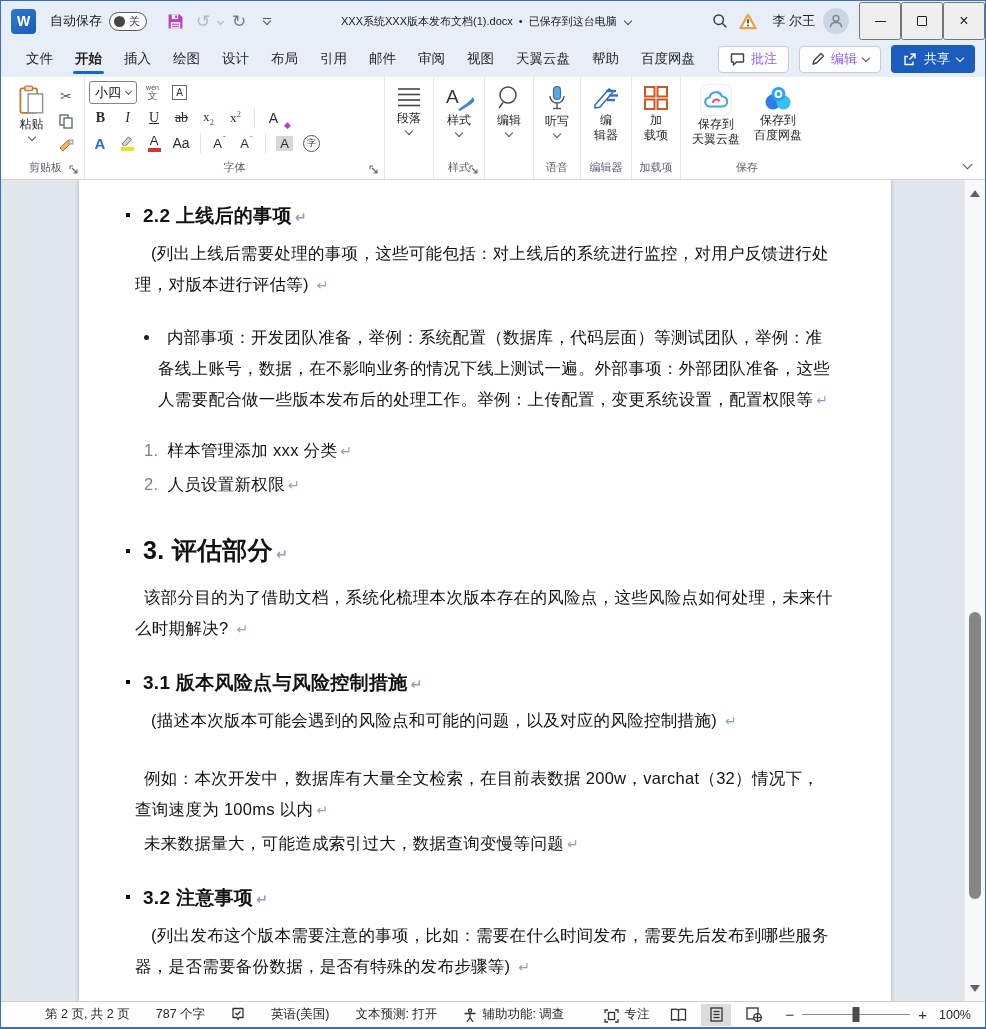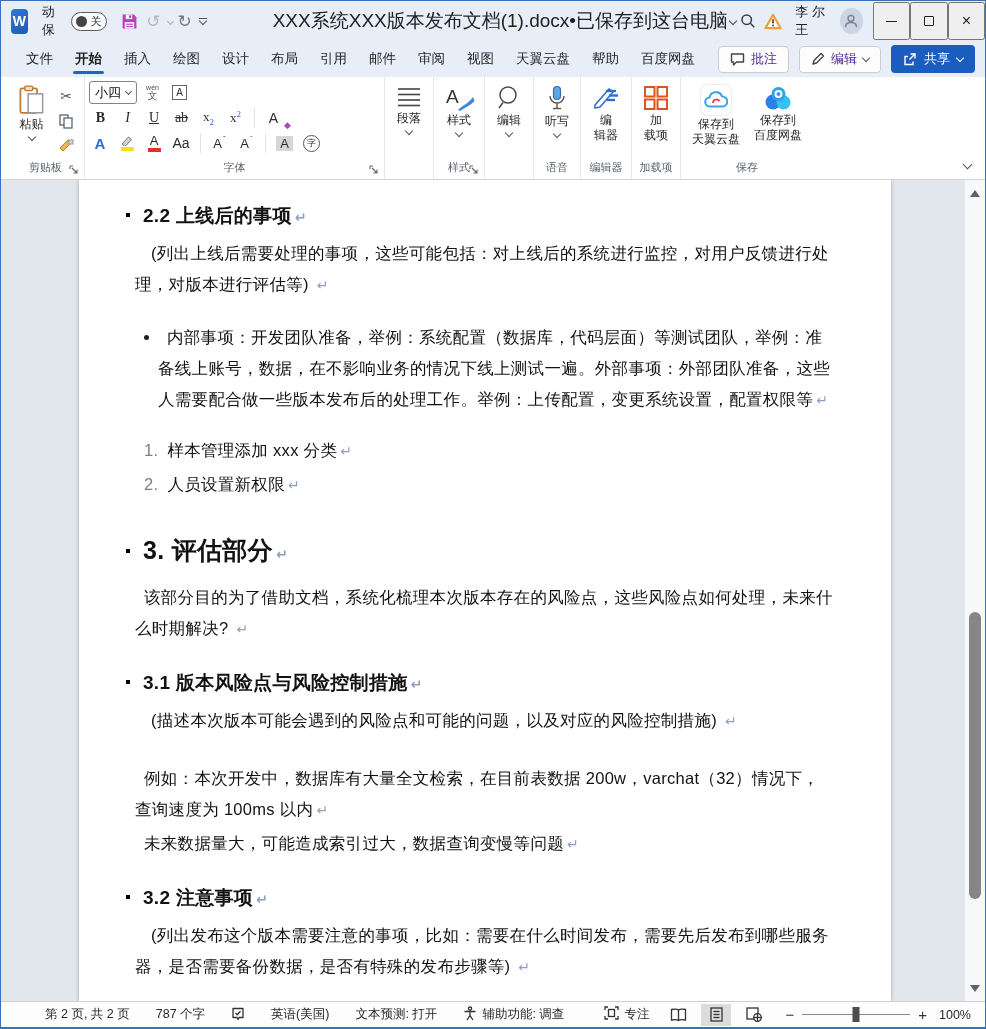--- a/index.html
+++ b/index.html
@@ -19,39 +19,39 @@
   .tb-btn { background:none; border:none; display:flex; align-items:center; justify-content:center;
             width:28px; height:28px; border-radius:4px; cursor:default; font-family:inherit;}
   .undo-wrap { display:flex; align-items:center; margin-right:2px; }
   .arrow-glyph { font-size:17px; }
   .undo-glyph { color:#b2b8c2; }
   .redo-glyph { color:#707a88; }
   .tiny-chev { width:5px; height:5px; border-right:1.3px solid #aab0bb; border-bottom:1.3px solid #aab0bb; transform:rotate(45deg); display:inline-block; margin-left:1px;}
   .qat-icon { display:flex; flex-direction:column; align-items:center; gap:2px;}
   .qat-icon .bar { width:8px; height:0; border-top:1.4px solid #4c5561;}
   .qat-icon .chev { width:6px; height:6px; border-right:1.4px solid #4c5561; border-bottom:1.4px solid #4c5561; transform:rotate(45deg); margin-top:-3px;}
-  .titletext { display:flex; align-items:center; margin:0 auto 0 60px; font-size:19px; color:#202020; white-space:nowrap;}
+  .titletext { display:flex; align-items:center; gap:6px; margin:0 auto 0 60px; font-size:11px; color:#202020; white-space:nowrap;}
   .titletext .chev-d { width:6px; height:6px; border-right:1.3px solid #444; border-bottom:1.3px solid #444; transform:rotate(45deg); margin-left:2px;}
   .tb-right { display:flex; align-items:center; margin-left:auto; }
   .user { display:flex; align-items:center; gap:8px; margin:0 10px; font-size:13px; color:#202020;}
   .avatar { width:26px; height:26px; border-radius:50%; background:#ccd5e2; display:flex; align-items:center; justify-content:center;}
   .winctl { width:42px; height:38px; display:flex; align-items:center; justify-content:center; color:#222;}
   .winctl .min-g { width:11px; border-top:1.3px solid #222;}
   .winctl .max-g { width:10px; height:10px; border:1.3px solid #222; border-radius:1px;}
   .winctl .close-g { font-size:16px; line-height:1;}
 
   
   .menubar { height:36px; display:flex; align-items:center; padding:0 10px 0 14px; background:#e8eef8; flex:0 0 auto;}
   .tabs { display:flex; align-items:center; height:100%; }
   .tab { position:relative; height:100%; display:flex; align-items:center; padding:0 11px; font-size:13.5px; color:#1f1f1f; cursor:default;}
   .tab.active span { font-weight:bold; }
   .tab.active::after { content:""; position:absolute; left:9px; right:9px; bottom:3px; height:3px; border-radius:2px; background:#1b64c9;}
   .menubar-right { margin-left:auto; display:flex; align-items:center; gap:10px;}
   .mb-btn { height:27px; display:flex; align-items:center; gap:6px; padding:0 11px; background:#fdfdfe;
-            border:1px solid #c8ccd4; border-radius:4px; font-size:13px; color:#4c1d95; font-family:inherit;}
+            border:1px solid #c8ccd4; border-radius:4px; font-size:13px; color:#8b5cf6; font-family:inherit;}
   .mb-btn .chev-d, .share-btn .chev-d { width:6px; height:6px; border-right:1.3px solid #555; border-bottom:1.3px solid #555; transform:rotate(45deg); margin-top:-3px;}
   .share-btn { height:28px; display:flex; align-items:center; gap:7px; padding:0 12px; background:#1a5dbe; color:#fff;
                border:none; border-radius:4px; font-size:13px; font-family:inherit;}
   .share-btn .chev-d { border-color:#fff; }
 
   
   .ribbon { height:103px; background:#fff; border-bottom:1px solid #d4d4d4; display:flex; flex:0 0 auto; position:relative; padding-left:6px;}
   .rgroup { display:flex; flex-direction:column; position:relative; padding:4px 4px 0 4px;}
   .rgroup + .rgroup { border-left:1px solid #e7e7e7; }
   .rgroup-body { flex:1; display:flex; align-items:flex-start;}
@@ -116,21 +116,21 @@
   
   .vscroll { position:absolute; right:0; top:0; bottom:0; width:21px; background:#f7f8f9; border-left:1px solid #e9e9e9;}
   .scroll-up, .scroll-down { position:absolute; left:0; right:0; height:18px; display:flex; align-items:center; justify-content:center;}
   .scroll-up { top:4px;} .scroll-down { bottom:4px;}
   .tri-up { width:0; height:0; border-left:5px solid transparent; border-right:5px solid transparent; border-bottom:7px solid #5f6368;}
   .tri-down { width:0; height:0; border-left:5px solid transparent; border-right:5px solid transparent; border-top:7px solid #5f6368;}
   .vthumb { position:absolute; left:4px; width:12px; top:432px; height:287px; background:#868686; border-radius:6px;}
 
   
   .statusbar { height:26px; background:#fdfdfd; border-top:1px solid #cfcfcf; display:flex; align-items:center; padding:0 14px 0 44px; font-size:12.5px; color:#262626; flex:0 0 auto;}
-  .sb-item { display:flex; align-items:flex-start; gap:5px; margin-right:26px; white-space:nowrap;}
+  .sb-item { display:flex; align-items:flex-end; gap:5px; margin-right:26px; white-space:nowrap;}
   .sb-right { margin-left:auto; display:flex; align-items:center; gap:0;}
   .viewbtn { width:30px; height:22px; display:flex; align-items:center; justify-content:center; background:none; border:none; margin-left:8px;}
   .viewbtn.sel { background:#dcdcdc; }
   .zoomctl { display:flex; align-items:center; margin-left:16px; gap:8px;}
   .zoom-track { width:108px; height:0; border-top:1.6px solid #8a8a8a; position:relative;}
   .zoom-thumb { position:absolute; left:50%; top:-8px; width:7px; height:15px; background:#4d4d4d; transform:translateX(-50%);}
   .zoom-sign { font-size:15px; color:#333;}
   .zoom-pct { margin-left:12px; }
   svg { display:block; }
 </style>

